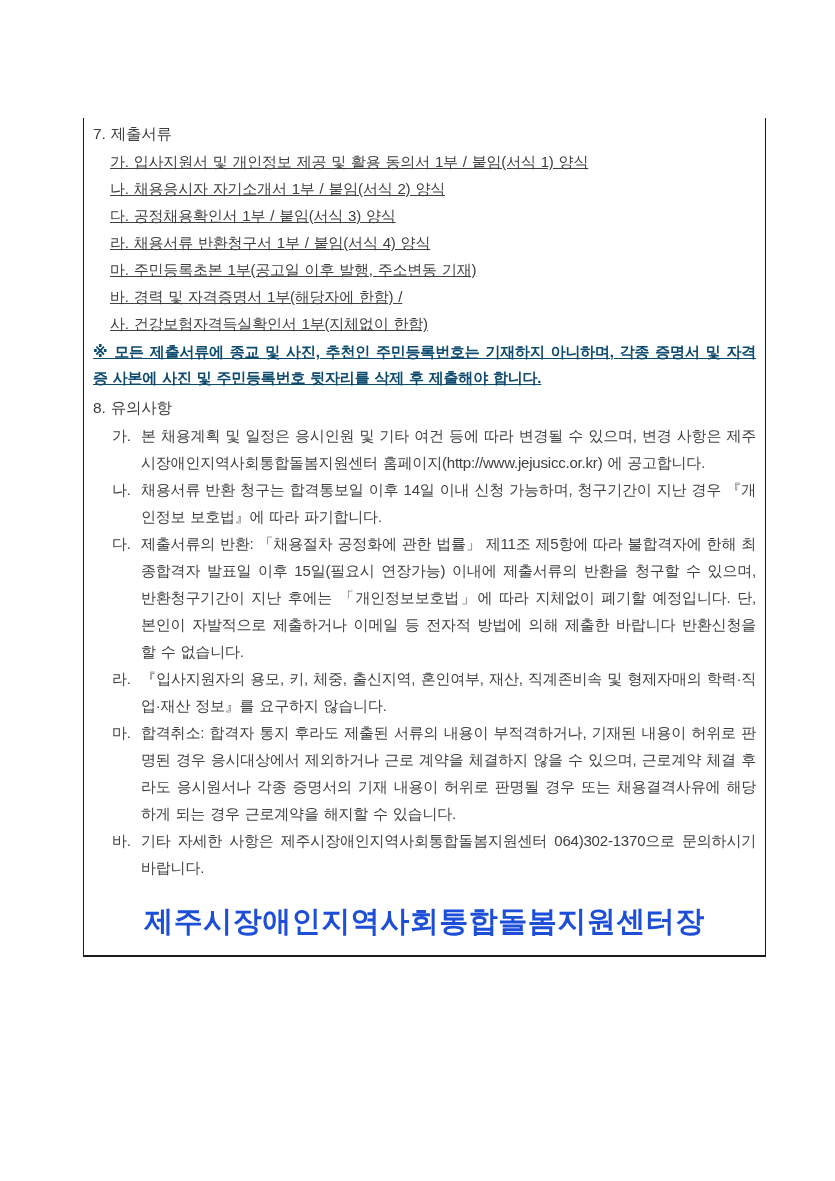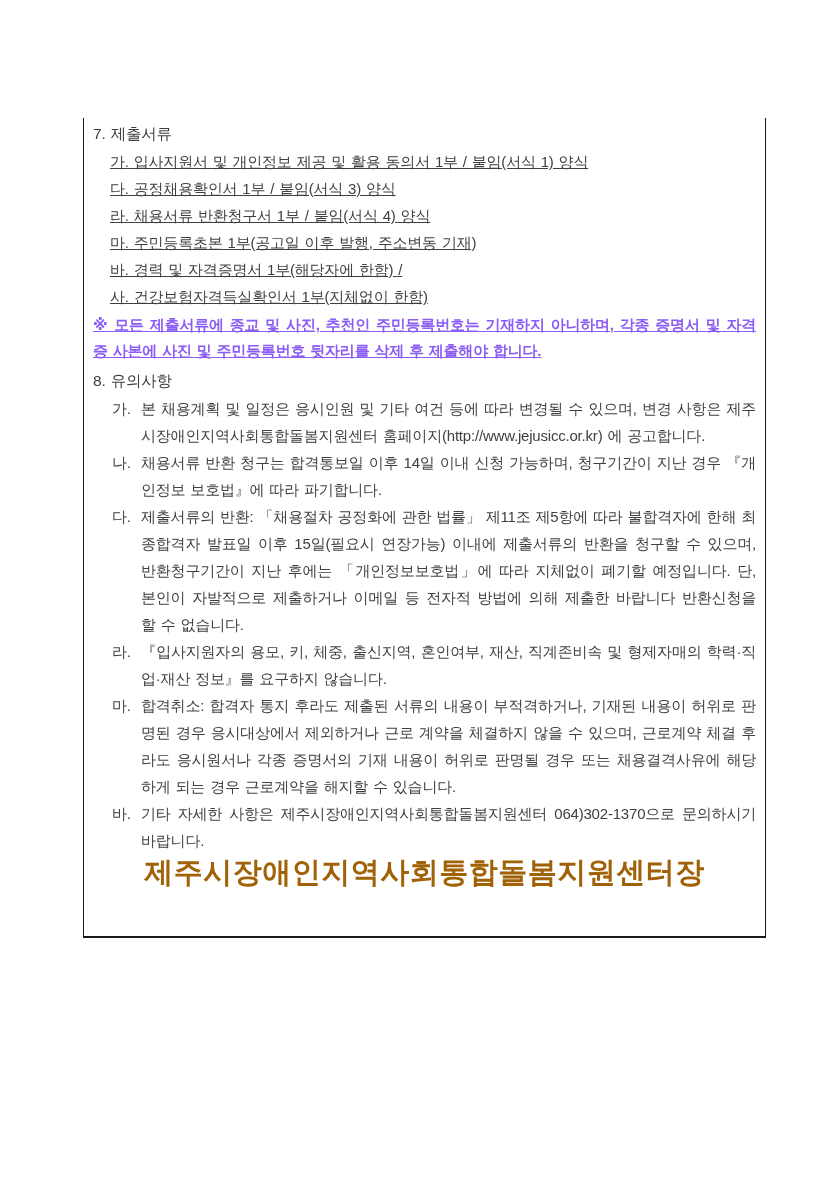--- a/index.html
+++ b/index.html
@@ -24,44 +24,46 @@
     font-weight:bold;
     text-decoration:underline;
     text-align:justify;
     line-height:26px;
     padding:2px 0 3px 0;
   }
   .item8 { display:flex; padding-left:19px; }
   .item8 .label8 { flex:0 0 29px; }
   .item8 .text8 { flex:1; text-align:justify; }
   .signature {
+    margin-top:22px;
     text-align:center;
     font-size:29px;
     font-weight:bold;
-    color:#a16207;
+    color:#1d4ed8;
     letter-spacing:0.5px;
     line-height:36px;
     font-family:Liberation Sans, sans-serif;
   }
 </style>
 </head>
 <body>
 
 <div class="page">
   <div class="content-box">
 
     <div class="line section-heading">7. 제출서류</div>
     <div class="line s7-item">가. 입사지원서 및 개인정보 제공 및 활용 동의서 1부 / 붙임(서식 1) 양식</div>
+    <div class="line s7-item">나. 채용응시자 자기소개서 1부 / 붙임(서식 2) 양식</div>
     <div class="line s7-item">다. 공정채용확인서 1부 / 붙임(서식 3) 양식</div>
     <div class="line s7-item">라. 채용서류 반환청구서 1부 / 붙임(서식 4) 양식</div>
     <div class="line s7-item">마. 주민등록초본 1부(공고일 이후 발행, 주소변동 기재)</div>
     <div class="line s7-item">바. 경력 및 자격증명서 1부(해당자에 한함) /</div>
     <div class="line s7-item">사. 건강보험자격득실확인서 1부(지체없이 한함)</div>
 
-    <div class="line notice" style="color:#8b5cf6;">※ 모든 제출서류에 종교 및 사진, 추천인 주민등록번호는 기재하지 아니하며, 각종 증명서 및 자격증 사본에 사진 및 주민등록번호 뒷자리를 삭제 후 제출해야 합니다.</div>
+    <div class="line notice" style="color:#0c4a6e;">※ 모든 제출서류에 종교 및 사진, 추천인 주민등록번호는 기재하지 아니하며, 각종 증명서 및 자격증 사본에 사진 및 주민등록번호 뒷자리를 삭제 후 제출해야 합니다.</div>
 
     <div class="line section-heading">8. 유의사항</div>
 
     <div class="line item8">
       <span class="label8">가.</span>
       <span class="text8">본 채용계획 및 일정은 응시인원 및 기타 여건 등에 따라 변경될 수 있으며, 변경 사항은 제주시장애인지역사회통합돌봄지원센터 홈페이지(http://www.jejusicc.or.kr) 에 공고합니다.</span>
     </div>
     <div class="line item8">
       <span class="label8">나.</span>
       <span class="text8">채용서류 반환 청구는 합격통보일 이후 14일 이내 신청 가능하며, 청구기간이 지난 경우 『개인정보 보호법』에 따라 파기합니다.</span>

